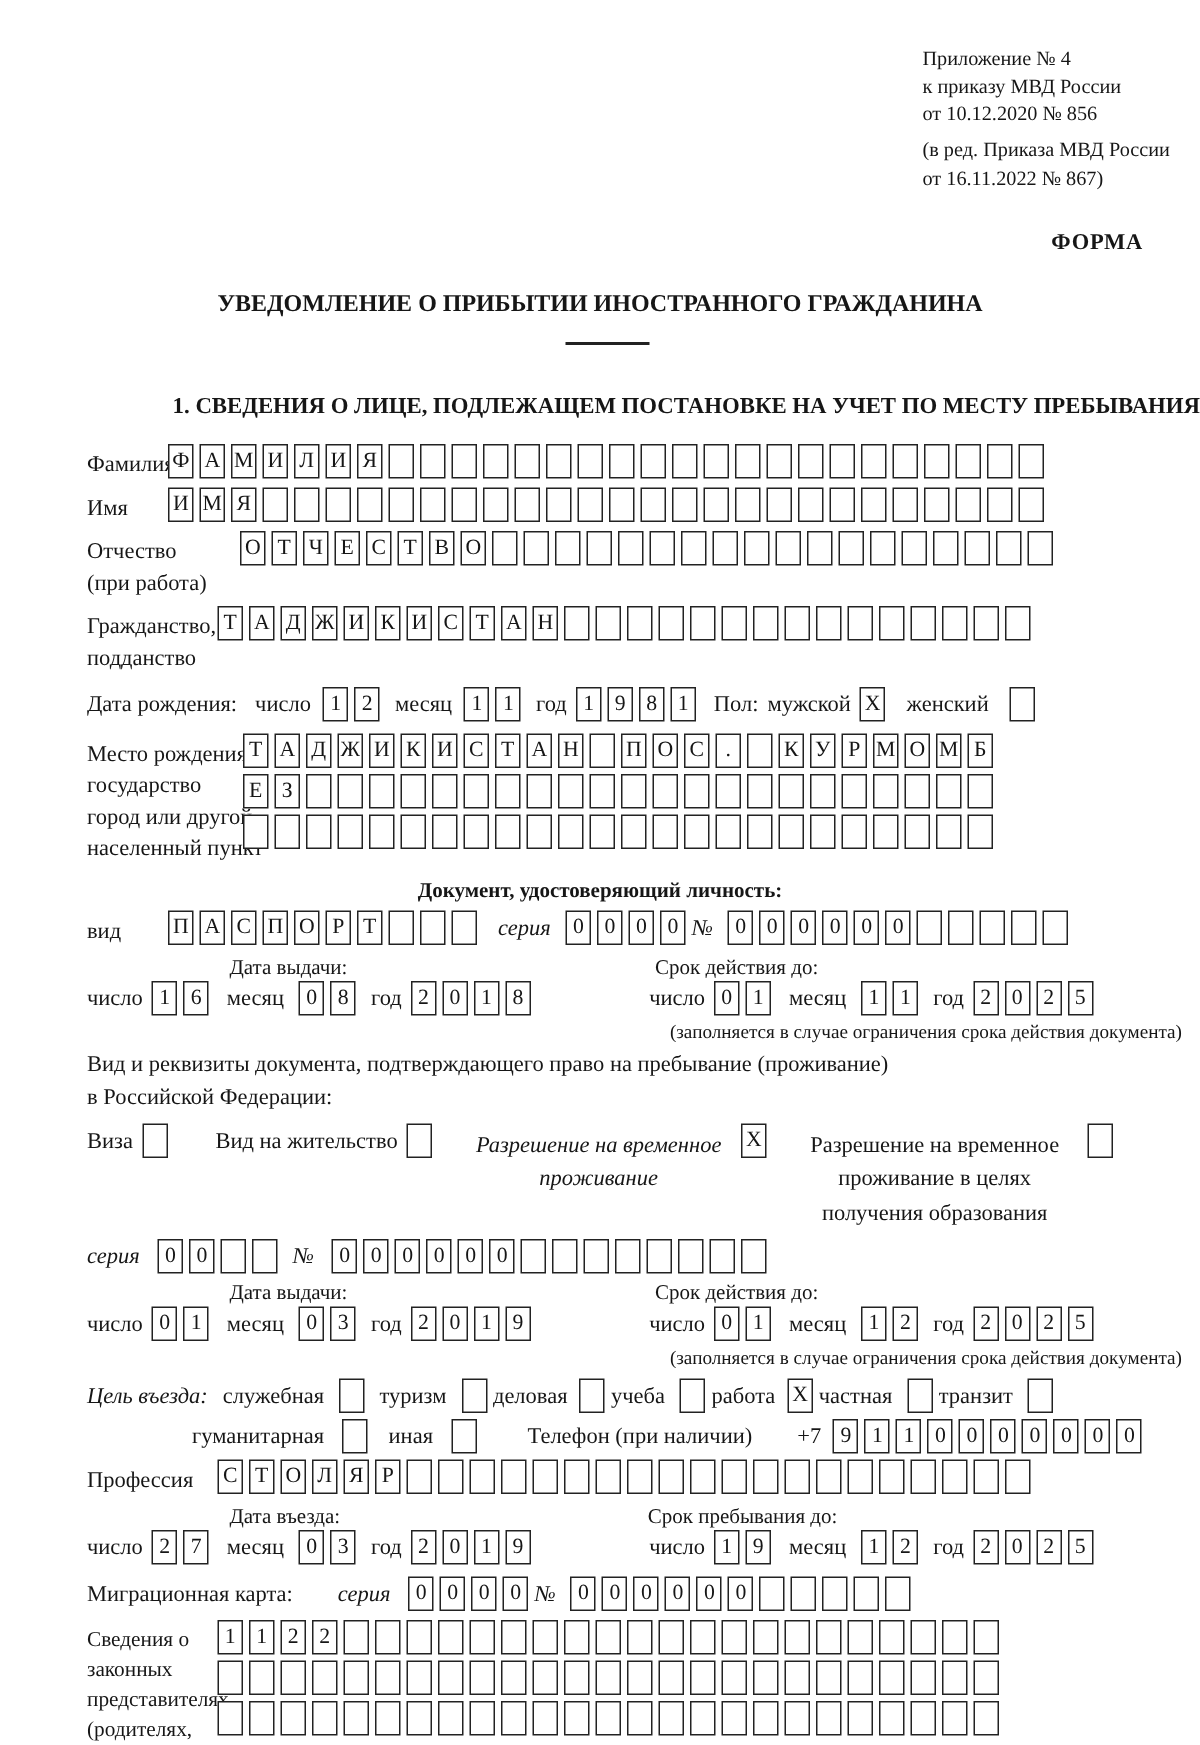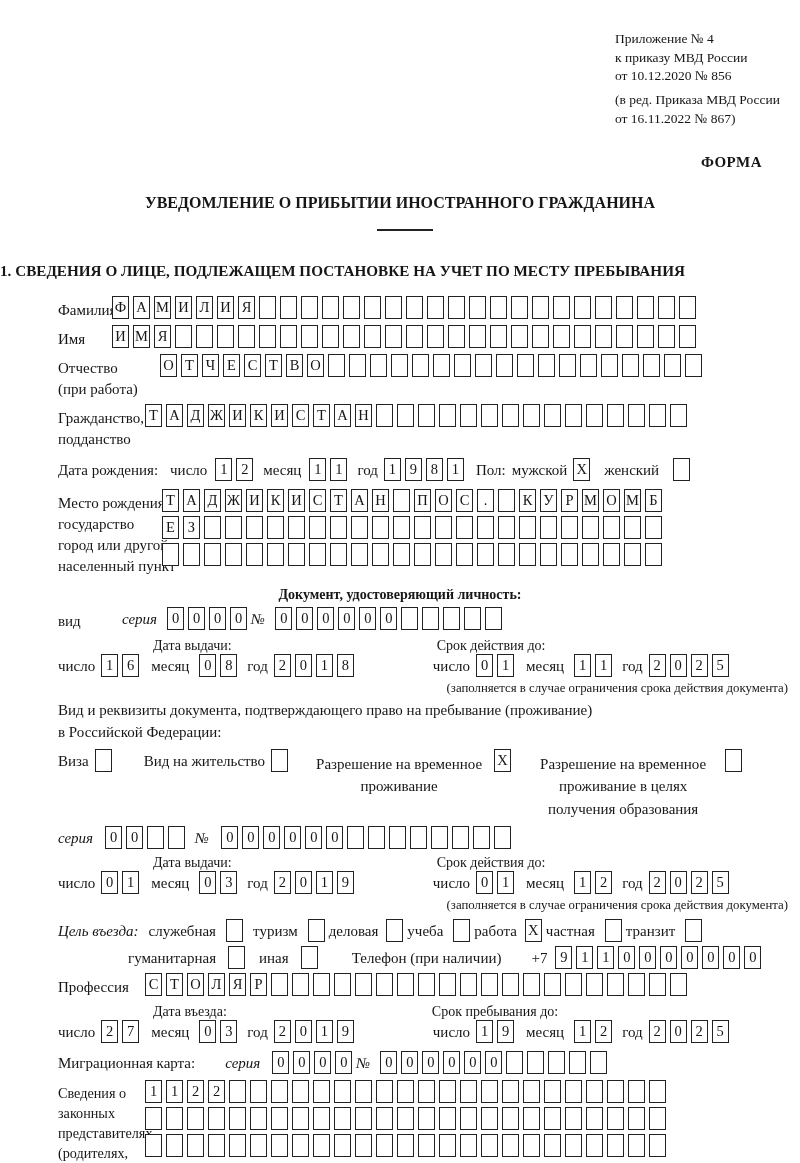--- a/index.html
+++ b/index.html
@@ -8,21 +8,21 @@
     width: 800px; height: 1163px;
     font-family: "Liberation Serif", "DejaVu Serif", serif;
     color: #161616; font-size: 15px; overflow: hidden;
     position: relative;
   }
   .appendix { margin: 30px 0 0 615px; font-size: 13.5px; line-height: 1.38; }
   .appendix .amend { margin-top: 5px; }
   .form-label { text-align: right; margin: 26px 38px 0 0; font-weight: bold; font-size: 15px; letter-spacing: .5px; }
   .title { text-align: center; margin-top: 20px; font-weight: bold; font-size: 16px; line-height: 1.45; }
   .title-underline { display:inline-block; width: 56px; border-bottom: 2px solid #222; height: 14px; margin-left: 10px; }
-  .section-heading { text-align: left; margin: 24px 0 16px 0; font-weight: bold; font-size: 15.2px; }
+  .section-heading { text-align: right; margin: 24px 0 16px 0; font-weight: bold; font-size: 15.2px; }
 
   .row { display: flex; align-items: flex-start; margin: 4px 0 4px 58px; white-space: nowrap; }
   .lbl { display: inline-block; padding-top: 4px; line-height: 1.4; }
   .w54  { width: 54px; }
   .w87  { width: 87px; }
   .w102 { width: 102px; }
   .w104 { width: 104px; }
   .cells { display: inline-block; white-space: nowrap; }
   .cell {
     display: inline-block; width: 17px; height: 23px;
@@ -42,21 +42,21 @@
 
   .doc-heading { text-align: center; font-weight: bold; font-size: 14px; margin: 10px 0 4px 0; }
   .date-headings { display: flex; margin-left: 58px; font-size: 14px; margin-top: 6px; }
   .dh1 { margin-left: 95px; }
   .dh2 { margin-left: 205px; }
   .small-note { font-size: 12.8px; text-align: right; margin: 1px 12px 6px 0; }
   .intro-line { margin: 5px 0 0 58px; font-size: 15px; }
 
   .chk-row { display: flex; align-items: flex-start; margin: 8px 0 6px 58px; }
   .chk-lbl { display: inline-block; padding-top: 4px; }
-  .chk-lbl.wrap2 { width: 178px; text-align: center; white-space: normal; line-height: 1.5; }
+  .chk-lbl.wrap2 { width: 178px; text-align: center; white-space: normal; line-height: 1.5; font-style: italic; }
   .chk-lbl.wrap3 { width: 192px; text-align: center; white-space: normal; line-height: 1.5; }
   .chk-box { margin-left: 6px; padding-top: 0; }
 </style>
 </head>
 <body>
 
 <div class="appendix">
   <div>Приложение № 4</div>
   <div>к приказу МВД России</div>
   <div>от 10.12.2020 № 856</div>
@@ -119,20 +119,21 @@
     <span class="cells"><span class="cell">Т</span><span class="cell">А</span><span class="cell">Д</span><span class="cell">Ж</span><span class="cell">И</span><span class="cell">К</span><span class="cell">И</span><span class="cell">С</span><span class="cell">Т</span><span class="cell">А</span><span class="cell">Н</span><span class="cell"></span><span class="cell">П</span><span class="cell">О</span><span class="cell">С</span><span class="cell">.</span><span class="cell"></span><span class="cell">К</span><span class="cell">У</span><span class="cell">Р</span><span class="cell">М</span><span class="cell">О</span><span class="cell">М</span><span class="cell">Б</span></span>
     <span class="cells"><span class="cell">Е</span><span class="cell">З</span><span class="cell"></span><span class="cell"></span><span class="cell"></span><span class="cell"></span><span class="cell"></span><span class="cell"></span><span class="cell"></span><span class="cell"></span><span class="cell"></span><span class="cell"></span><span class="cell"></span><span class="cell"></span><span class="cell"></span><span class="cell"></span><span class="cell"></span><span class="cell"></span><span class="cell"></span><span class="cell"></span><span class="cell"></span><span class="cell"></span><span class="cell"></span><span class="cell"></span></span>
     <span class="cells"><span class="cell"></span><span class="cell"></span><span class="cell"></span><span class="cell"></span><span class="cell"></span><span class="cell"></span><span class="cell"></span><span class="cell"></span><span class="cell"></span><span class="cell"></span><span class="cell"></span><span class="cell"></span><span class="cell"></span><span class="cell"></span><span class="cell"></span><span class="cell"></span><span class="cell"></span><span class="cell"></span><span class="cell"></span><span class="cell"></span><span class="cell"></span><span class="cell"></span><span class="cell"></span><span class="cell"></span></span>
   </span>
 </div>
 
 <div class="doc-heading">Документ, удостоверяющий личность:</div>
 
 <div class="row">
   <span class="lbl w54">вид</span>
+  <span class="cells"><span class="cell">П</span><span class="cell">А</span><span class="cell">С</span><span class="cell">П</span><span class="cell">О</span><span class="cell">Р</span><span class="cell">Т</span><span class="cell"></span><span class="cell"></span><span class="cell"></span></span>
   <span class="seg-lbl ml10 mr4">серия</span>
   <span class="cells ml6"><span class="cell">0</span><span class="cell">0</span><span class="cell">0</span><span class="cell">0</span></span>
   <span class="seg-lbl mr4">№</span>
   <span class="cells ml6"><span class="cell">0</span><span class="cell">0</span><span class="cell">0</span><span class="cell">0</span><span class="cell">0</span><span class="cell">0</span><span class="cell"></span><span class="cell"></span><span class="cell"></span><span class="cell"></span><span class="cell"></span></span>
 </div>
 
 <div class="date-headings">
   <span class="dh1">Дата выдачи:</span>
   <span class="dh2">Срок действия до:</span>
 </div>

